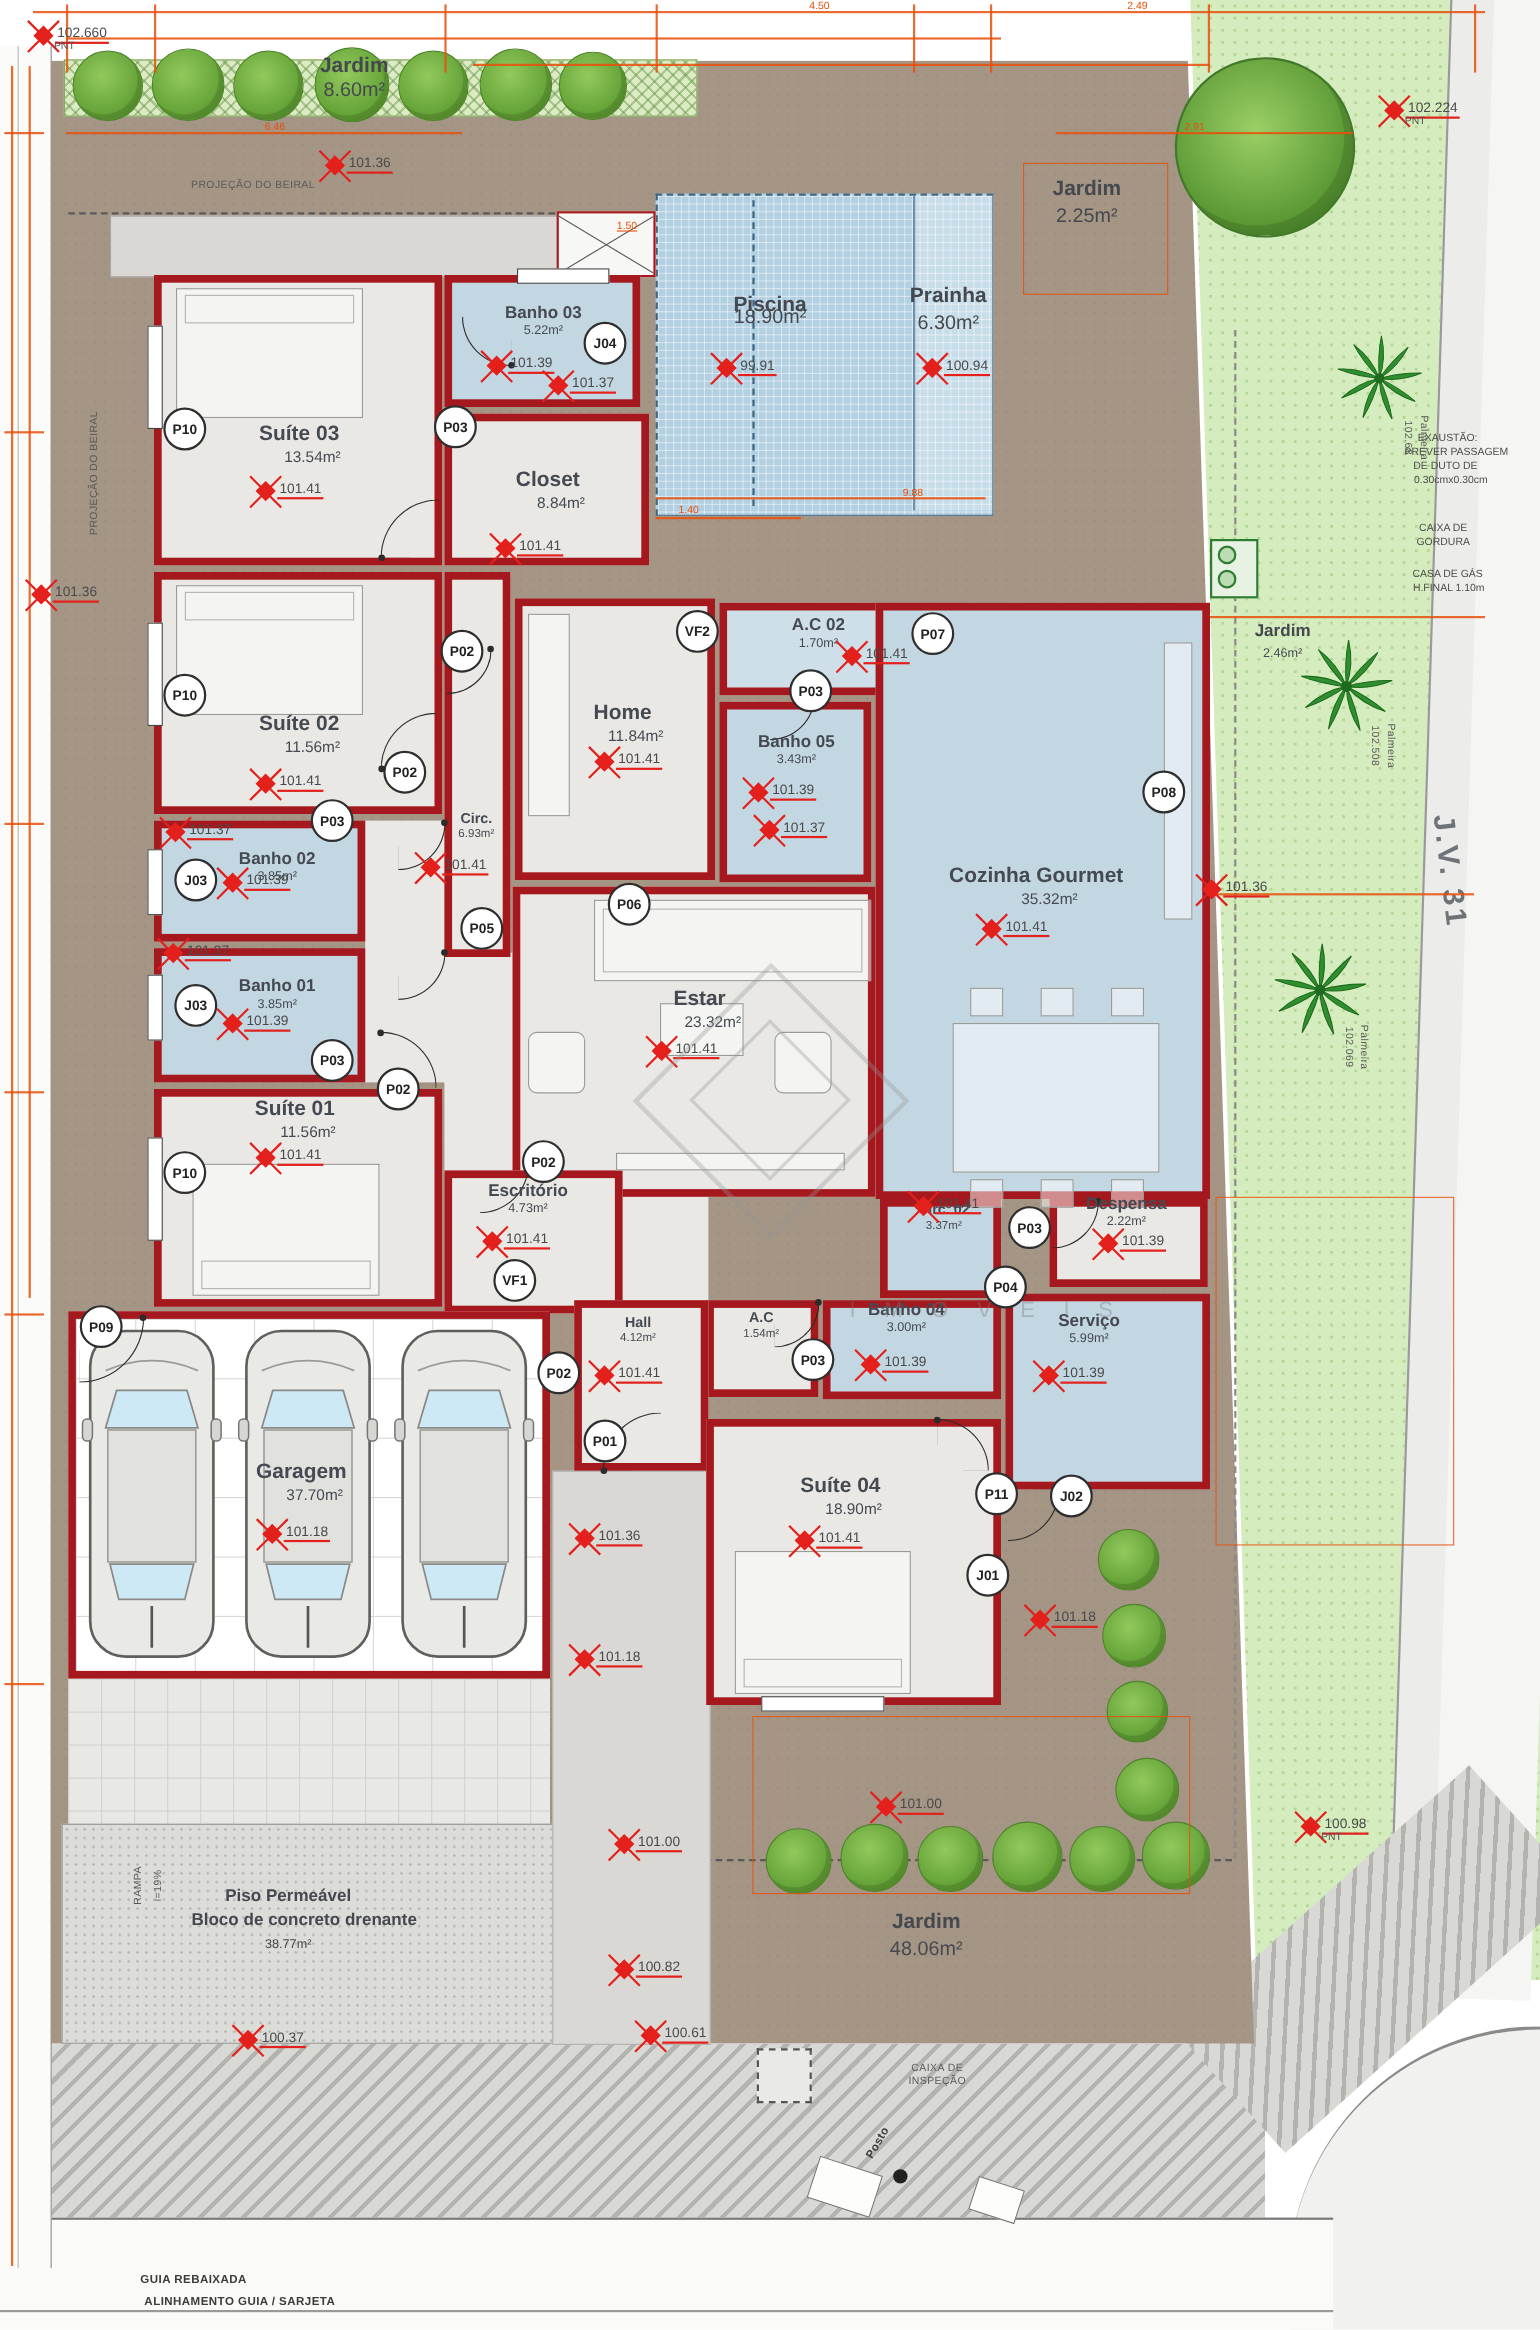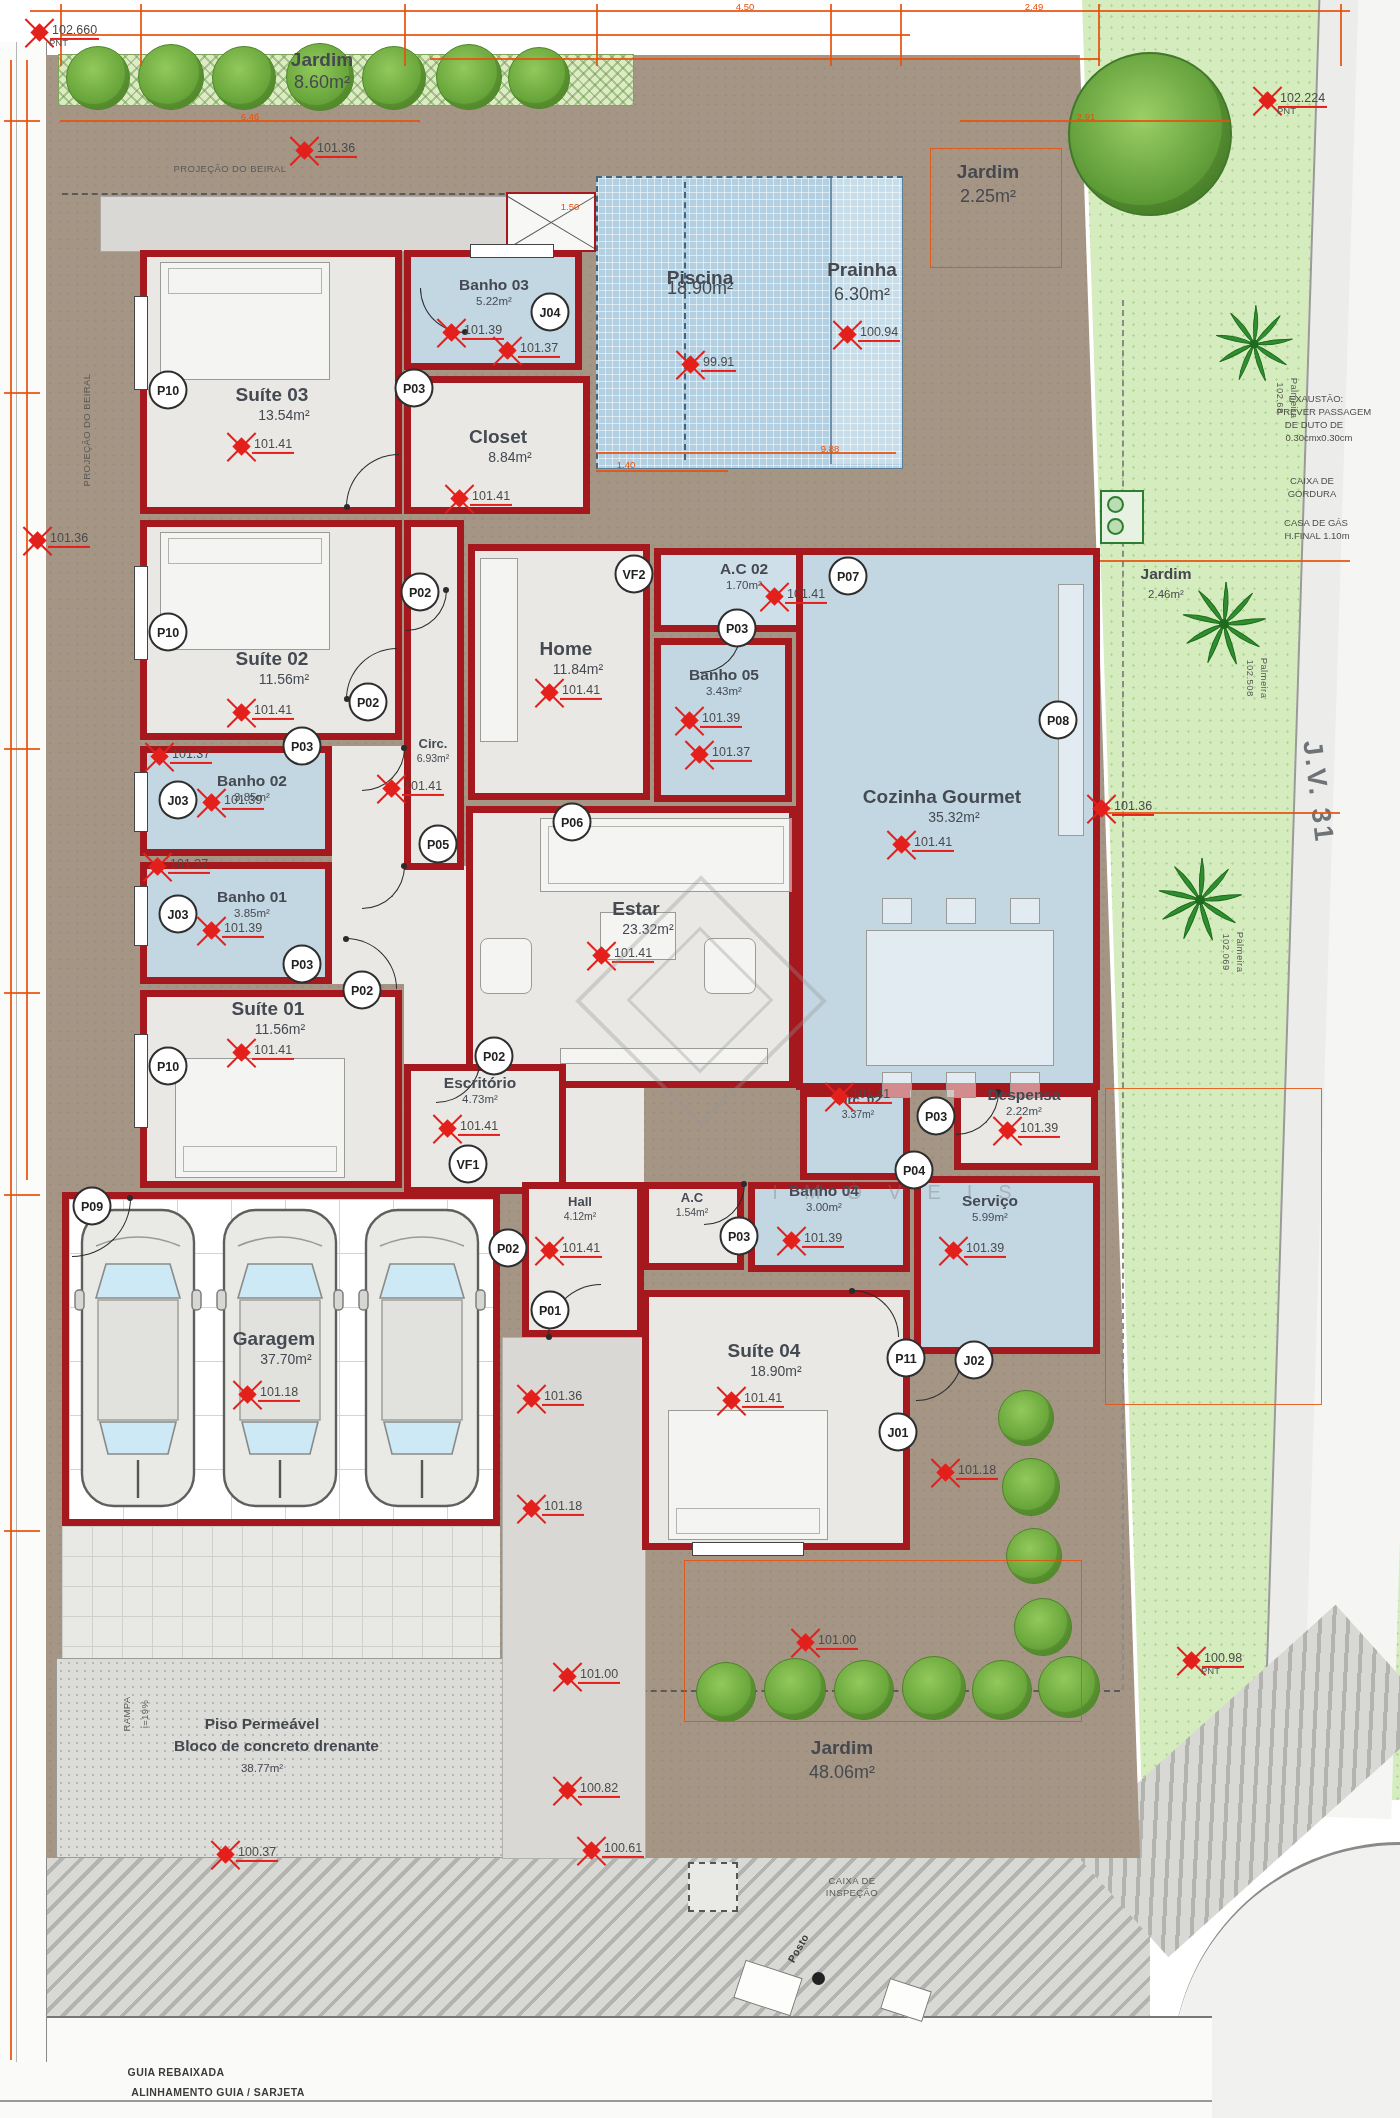--- a/index.html
+++ b/index.html
@@ -403,21 +403,21 @@
       <div class="v">101.36</div>
     </div>
     <div class="marker" style="left: 1261px; top: 100px;">
       <div class="d">
         <div class="cross-h"></div>
         <div class="cross-v"></div>
       </div>
       <div class="v">102.224</div>
       <div class="sub">PNT</div>
     </div>
-    <div class="marker" style="left: 684px; top: 334px; margin-top: 30px;">
+    <div class="marker" style="left: 654px; top: 334px;">
       <div class="d">
         <div class="cross-h"></div>
         <div class="cross-v"></div>
       </div>
       <div class="v">99.91</div>
     </div>
     <div class="marker" style="left: 841px; top: 334px;">
       <div class="d">
         <div class="cross-h"></div>
         <div class="cross-v"></div>
@@ -742,21 +742,21 @@
     <div class="txt tiny" style="left: 144px; top: 1714px; transform: translate(-50%, -50%) rotate(-90deg);">i=19%</div>
     <div class="txt tiny" style="left: 852px; top: 1880px;">CAIXA DE</div>
     <div class="txt tiny" style="left: 852px; top: 1892px;">INSPEÇÃO</div>
     <div class="txt tiny2" style="left: 798px; top: 1948px; transform: translate(-50%, -50%) rotate(-60deg);">Posto</div>
     <div class="txt tiny2" style="left: 176px; top: 2072px;">GUIA REBAIXADA</div>
     <div class="txt tiny2" style="left: 218px; top: 2092px;">ALINHAMENTO GUIA / SARJETA</div>
     <div class="dim" style="left: 745px; top: 6px;">4.50</div>
     <div class="dim" style="left: 1034px; top: 6px;">2.49</div>
     <div class="dim" style="left: 250px; top: 116px;">6.46</div>
     <div class="dim" style="left: 1086px; top: 116px;">2.91</div>
-    <div class="dim" style="left: 570px; top: 206px;">1.50</div>
+    <div class="dim" style="left: 570px; top: 206px; text-decoration: underline;">1.50</div>
     <div class="dim" style="left: 626px; top: 464px;">1.40</div>
     <div class="dim" style="left: 830px; top: 448px;">9.88</div>
     <div class="arc" style="left: 346px; top: 454px; width: 52px; height: 52px; transform: rotate(0deg);"></div>
     <div class="arc" style="left: 346px; top: 648px; width: 50px; height: 50px; transform: rotate(0deg);"></div>
     <div class="arc" style="left: 362px; top: 748px; width: 42px; height: 42px; transform: rotate(180deg);"></div>
     <div class="arc" style="left: 362px; top: 866px; width: 42px; height: 42px; transform: rotate(180deg);"></div>
     <div class="arc" style="left: 346px; top: 938px; width: 50px; height: 50px; transform: rotate(90deg);"></div>
     <div class="arc" style="left: 436px; top: 1058px; width: 44px; height: 44px; transform: rotate(180deg);"></div>
     <div class="arc" style="left: 420px; top: 288px; width: 44px; height: 44px; transform: rotate(270deg);"></div>
     <div class="arc" style="left: 700px; top: 632px; width: 40px; height: 40px; transform: rotate(180deg);"></div>

